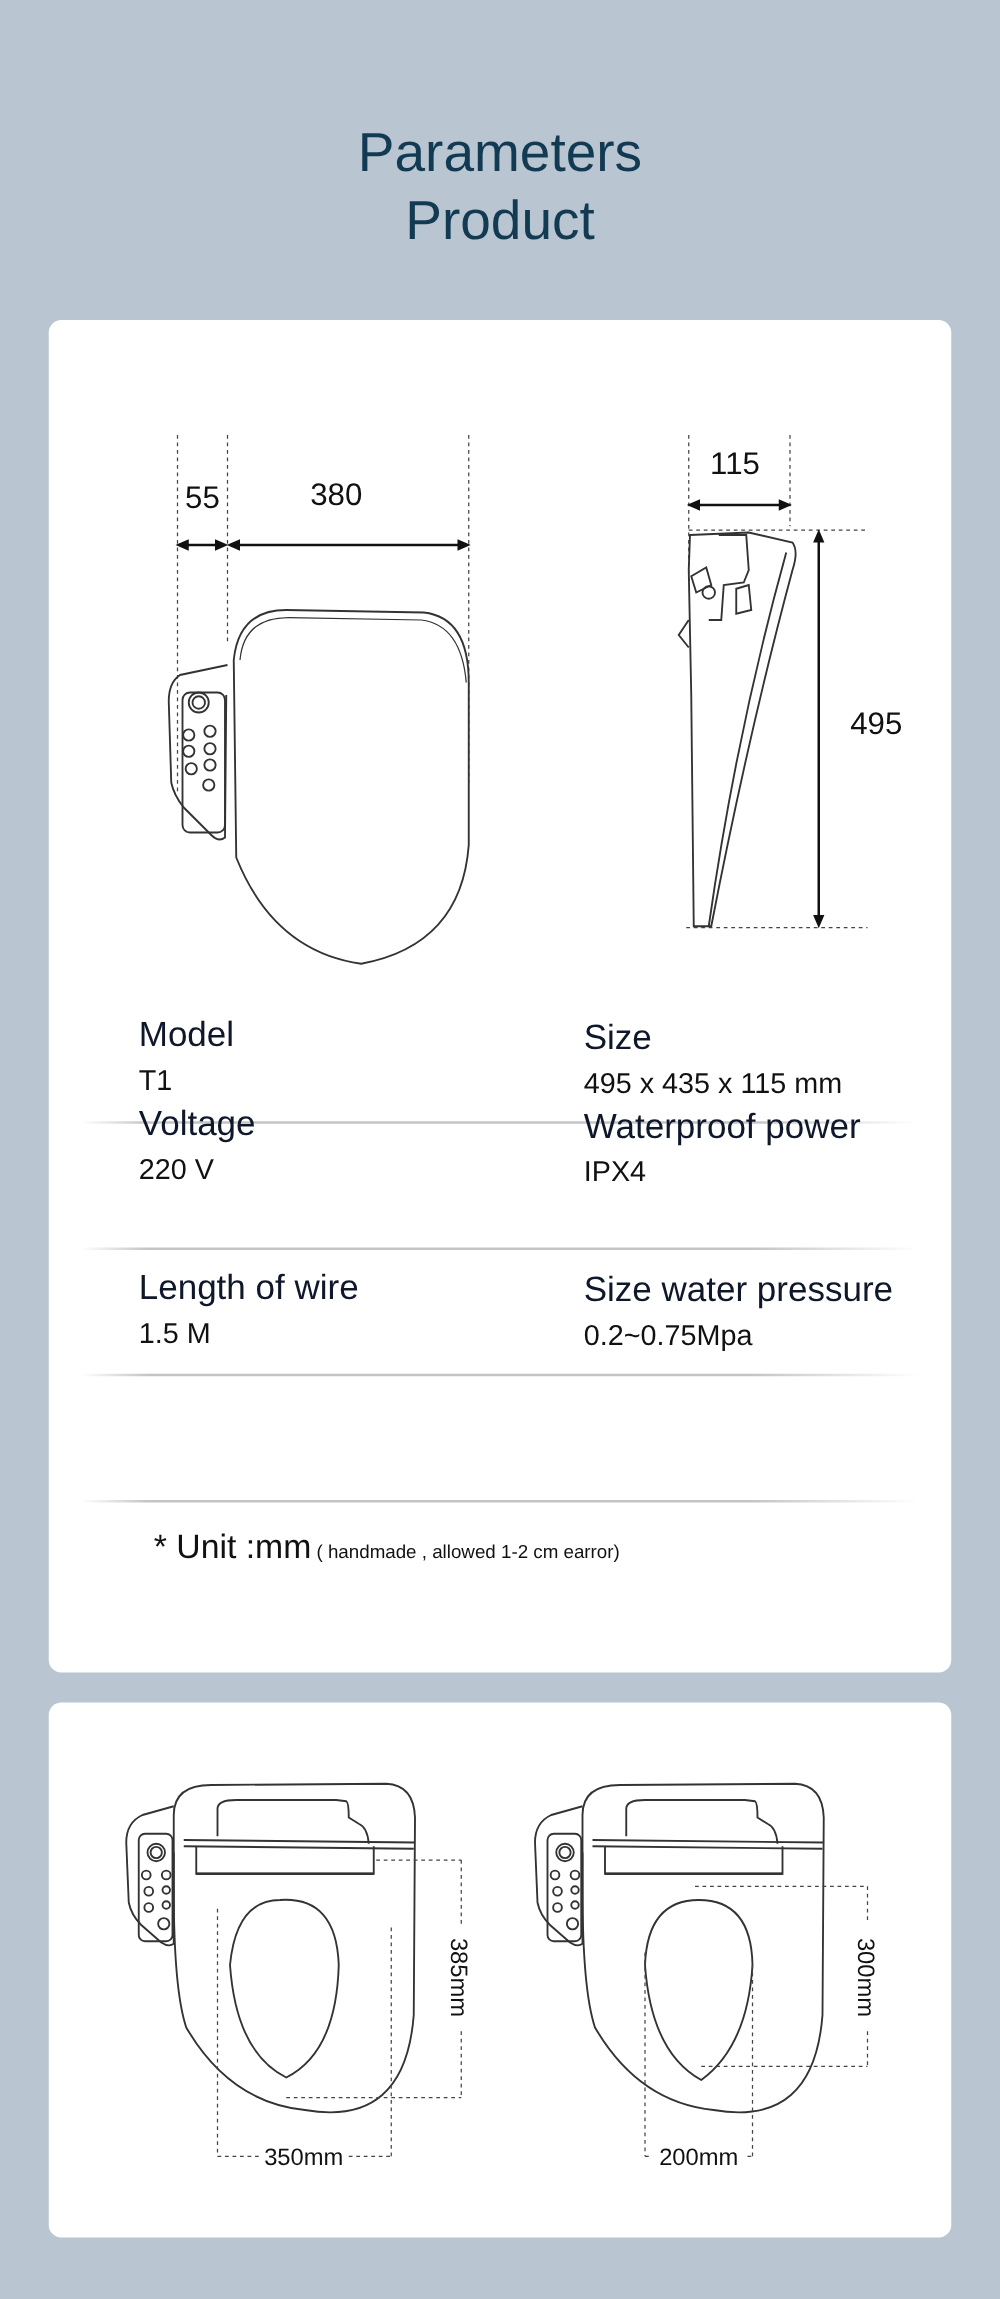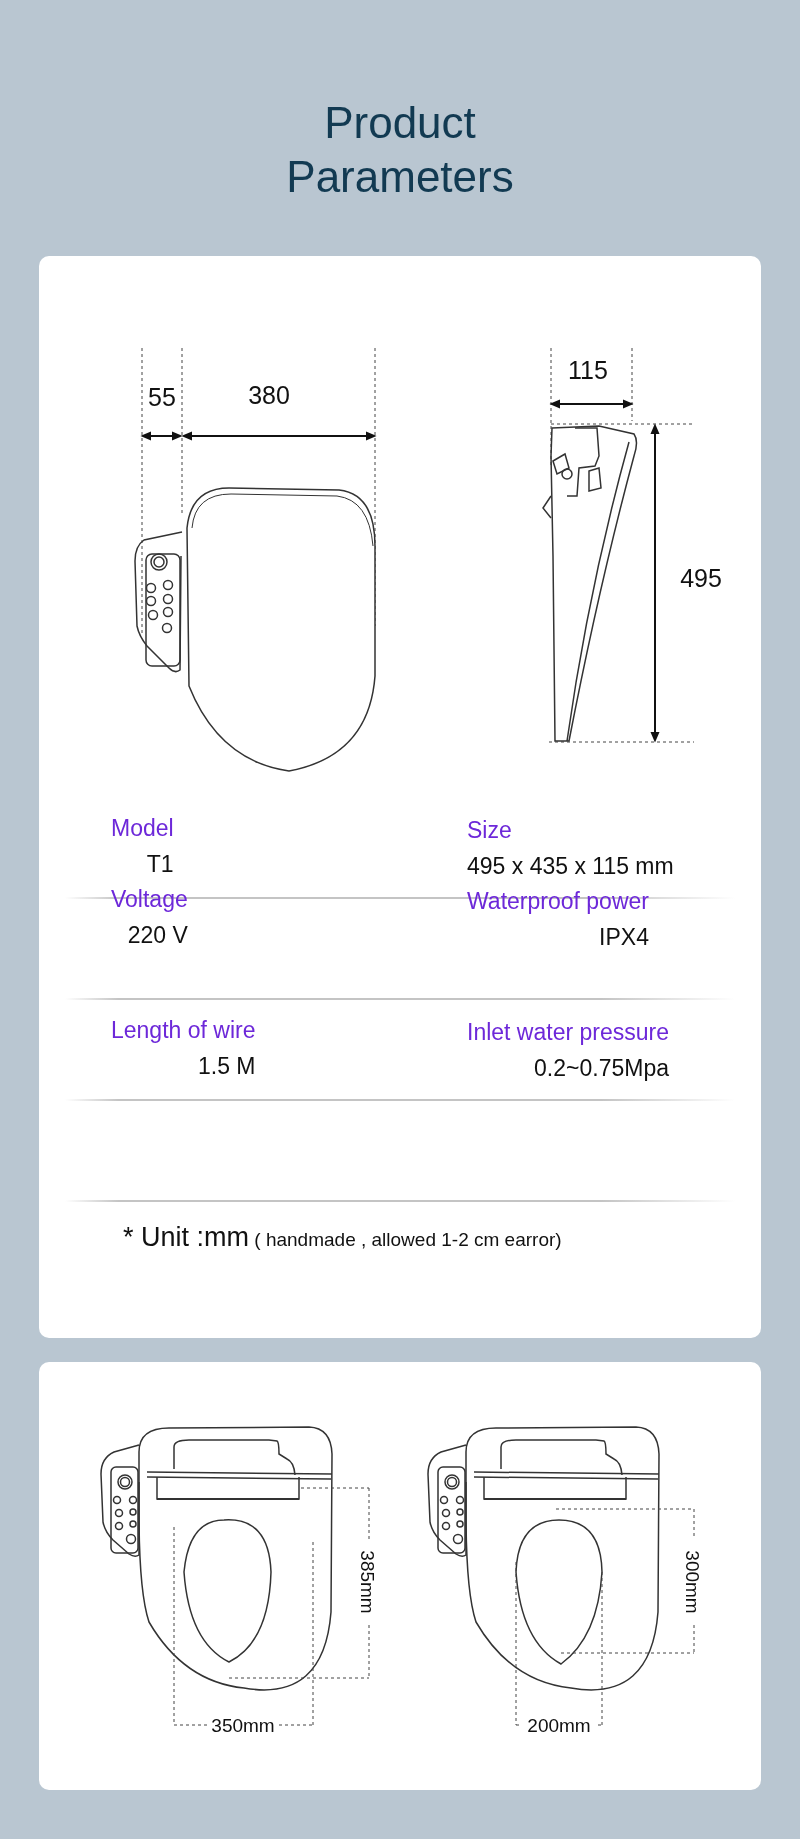--- a/index.html
+++ b/index.html
@@ -21,39 +21,39 @@
   }
   #card1 { top: 256px; height: 1082px; }
   #card2 { top: 1362px; height: 428px; }
   svg text { font-family: "Liberation Sans", sans-serif; }
   .spec-row {
     position: absolute; left: 0; width: 722px; height: 101px;
   }
   .spec-cell { position: absolute; top: 0; }
   .spec-cell.left { left: 72px; }
   .spec-cell.right { left: 395px; margin-left: 33px; }
-  .spec-label { color: #6d28d9; font-size: 23px; line-height: 28px; display:block; }
-  .spec-value { color: #111111; font-size: 23px; line-height: 28px; display:block; margin-top: 8px; text-align: right; }
+  .spec-label { color: #0f172a; font-size: 28px; line-height: 28px; display:block; }
+  .spec-value { color: #111111; font-size: 23px; line-height: 28px; display:block; margin-top: 8px; }
   .divider {
     position: absolute; left: 26px; width: 670px; height: 2px;
     background: linear-gradient(to right, rgba(190,190,190,0) 0%, #c4c4c4 8%, #c4c4c4 80%, rgba(190,190,190,0) 100%);
   }
   .note {
     position: absolute; left: 72px; top: 966px; color: #111;
     white-space: nowrap;
   }
   .note .big { font-size: 27px; margin-left: 12px; }
-  .note .small { font-size: 19px; }
+  .note .small { font-size: 15px; }
 </style>
 </head>
 <body>
 
 <div class="title">
+  <div>Parameters</div>
   <div>Product</div>
-  <div>Parameters</div>
 </div>
 
 <div class="card" id="card1">
 
   <svg style="position:absolute;left:0;top:0" width="722" height="520" viewBox="0 0 722 520">
     <g stroke="#444" stroke-width="1" stroke-dasharray="3,3" fill="none">
       <line x1="103" y1="92" x2="103" y2="380"></line>
       <line x1="143" y1="92" x2="143" y2="260"></line>
       <line x1="336" y1="92" x2="336" y2="370"></line>
     </g>
@@ -139,21 +139,21 @@
     </div>
   </div>
   <div class="divider" style="top:742px"></div>
 
   <div class="spec-row" style="top:760px">
     <div class="spec-cell left">
       <span class="spec-label">Length of wire</span>
       <span class="spec-value">1.5 M</span>
     </div>
     <div class="spec-cell right" style="top:2px">
-      <span class="spec-label">Inlet water pressure</span>
+      <span class="spec-label">Size water pressure</span>
       <span class="spec-value">0.2~0.75Mpa</span>
     </div>
   </div>
   <div class="divider" style="top:843px"></div>
 
   <div class="divider" style="top:944px"></div>
 
   <div class="note">
     <span class="big">* Unit :mm</span><span class="small"> ( handmade , allowed 1-2 cm earror)</span>
   </div>

